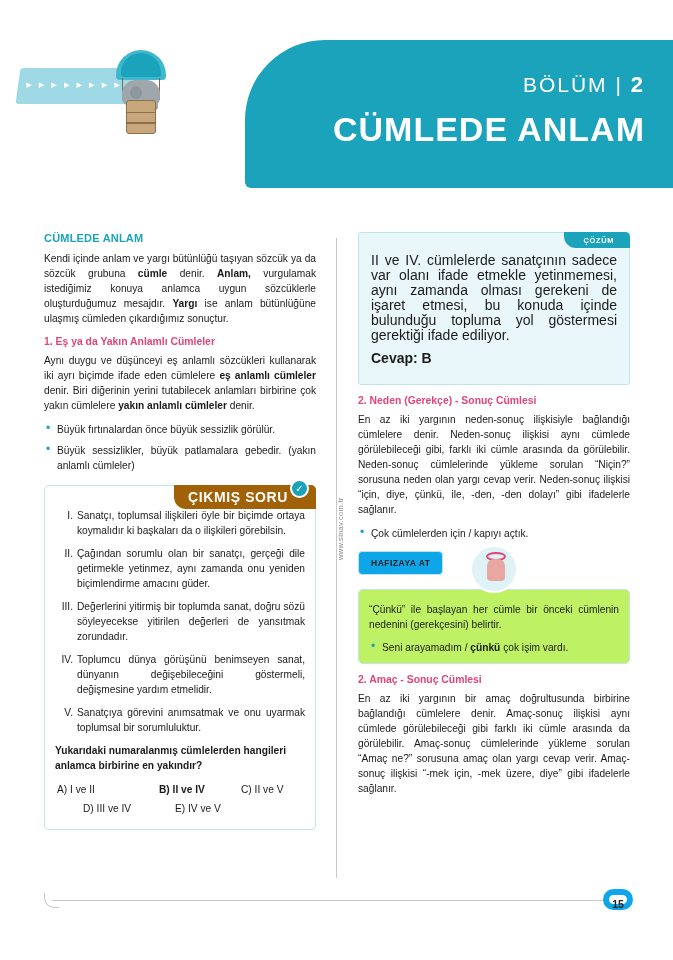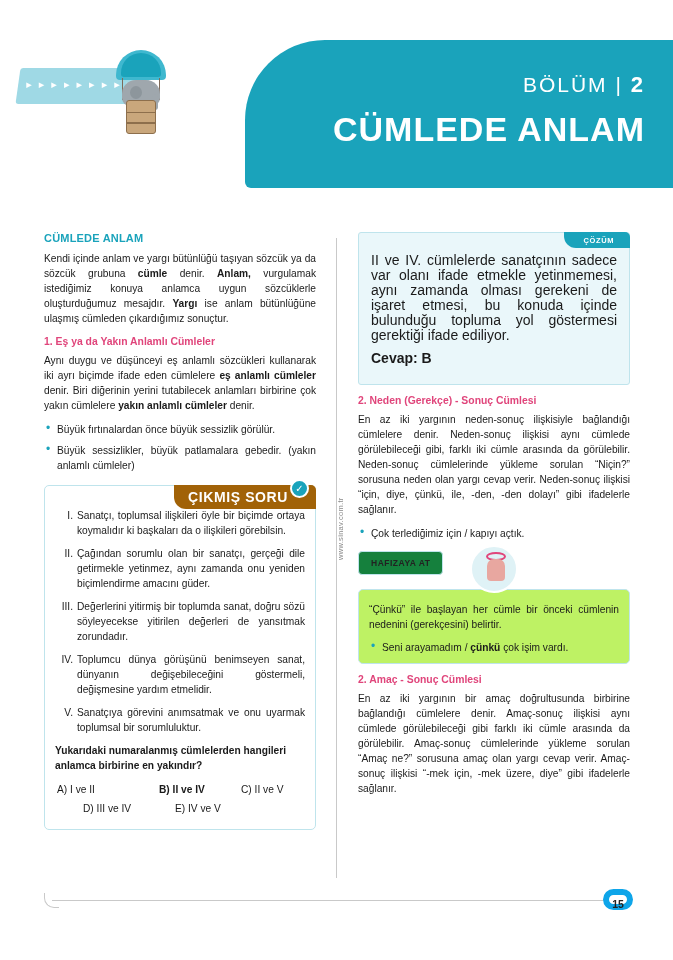--- a/index.html
+++ b/index.html
@@ -306,21 +306,21 @@
 
   
   .hbox {
     margin: 10px 0 10px 0;
     position: relative;
   }
   .hbox-head {
     display: inline-block;
     border: 1px solid #bfe4ec;
     border-radius: 4px;
-    background: #15803d;
+    background: #0ea5e9;
     font-size: 8.5px;
     font-weight: bold;
     letter-spacing: .5px;
     padding: 6px 12px;
     color: #222;
   }
   .hbox-icon {
     position: absolute;
     left: 112px; top: -6px;
     width: 48px; height: 48px;
@@ -491,21 +491,21 @@
   <div class="sbox">
     <div class="sbox-tab">ÇÖZÜM</div>
     <p>II ve IV. cümlelerde sanatçının sadece var olanı ifade etmekle yetinmemesi, aynı zamanda olması gerekeni de işaret etmesi, bu konuda içinde bulunduğu topluma yol göstermesi gerektiği ifade ediliyor.</p>
     <p class="answer-line">Cevap: B</p>
   </div>
 
   <div class="num-head">2.  Neden (Gerekçe) - Sonuç Cümlesi</div>
   <p class="body">En az iki yargının neden-sonuç ilişkisiyle bağlandığı cümlelere denir. Neden-sonuç ilişkisi aynı cümlede görülebileceği gibi, farklı iki cümle arasında da görülebilir. Neden-sonuç cümlelerinde yükleme sorulan “Niçin?” sorusuna neden olan yargı cevap verir. Neden-sonuç ilişkisi “için, diye, çünkü, ile, -den, -den dolayı” gibi ifadelerle sağlanır.</p>
 
   <ul class="bullets">
-    <li>Çok terlediğimiz için / kapıyı açtık.</li>
+    <li>Çok cümlelerden için / kapıyı açtık.</li>
   </ul>
 
   <div class="hbox">
     <div class="hbox-head">HAFIZAYA AT</div>
     <div class="hbox-icon">
       <div class="ribbon"></div>
       <div class="hand"></div>
     </div>
     <div class="hbox-body">
       <p>“Çünkü” ile başlayan her cümle bir önceki cümlenin nedenini (gerekçesini) belirtir.</p>

